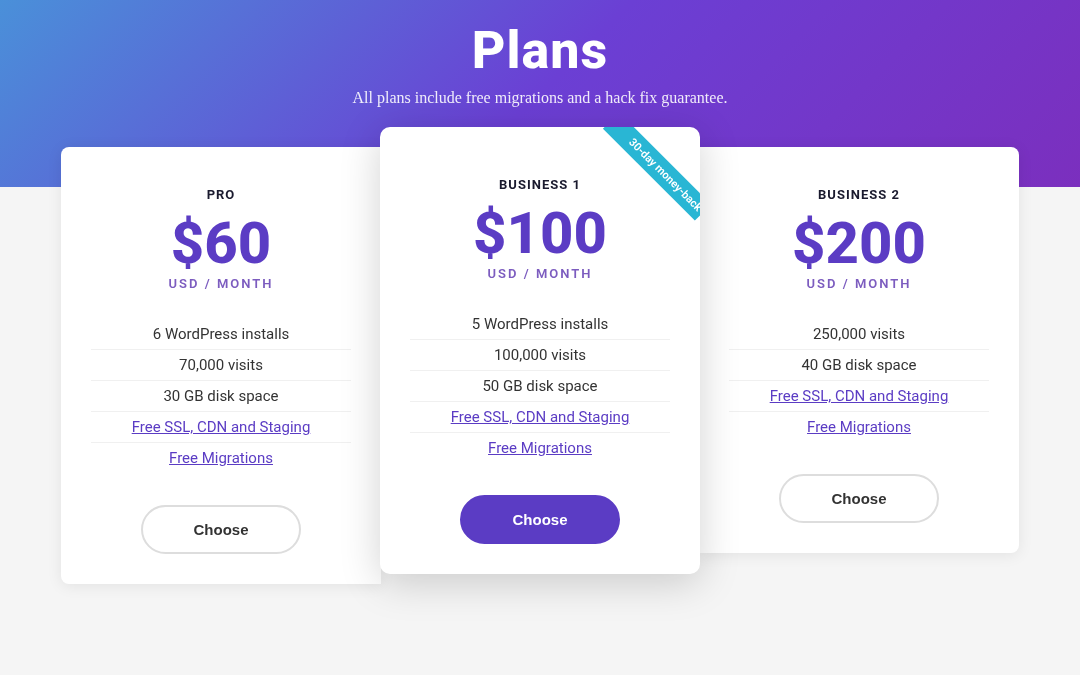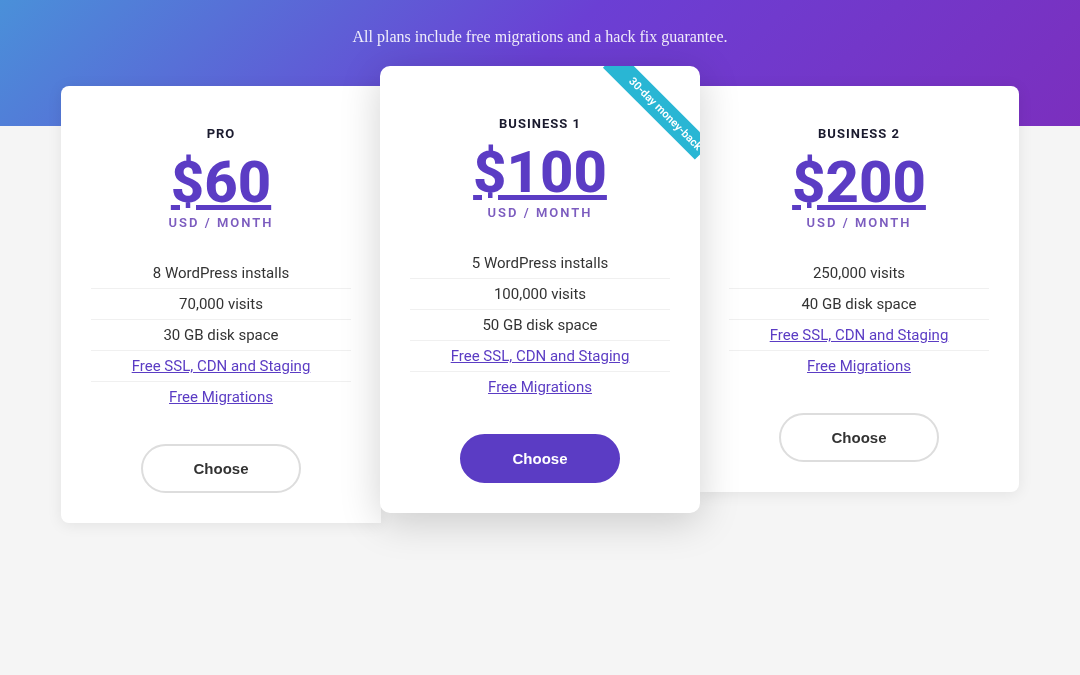--- a/index.html
+++ b/index.html
@@ -105,21 +105,20 @@
       text-transform: uppercase;
       margin-bottom: 12px;
     }
 
     .price {
       font-size: 58px;
       font-weight: 800;
       color: #5b3cc4;
       line-height: 1;
       margin-bottom: 4px;
-      text-decoration: underline;
     }
 
     .price-period {
       font-size: 13px;
       font-weight: 600;
       color: #7c5cbf;
       letter-spacing: 2px;
       margin-bottom: 28px;
     }
 
@@ -165,31 +164,32 @@
     .choose-btn.filled {
       background: #5b3cc4;
       color: white;
       border: 2px solid #5b3cc4;
     }
   </style>
 </head>
 <body>
 
 <div class="header">
+  <h1>Plans</h1>
   <p>All plans include free migrations and a hack fix guarantee.</p>
 </div>
 
 <div class="cards-container">
 <div class="card  left">
       
       <div class="plan-name">PRO</div>
       <div class="price">$60</div>
       <div class="price-period">USD / MONTH</div>
       <ul class="features">
-        <li class="">8 WordPress installs</li>
+        <li class="">6 WordPress installs</li>
         <li class="">70,000 visits</li>
         <li class="">30 GB disk space</li>
         <li class="highlight">Free SSL, CDN and Staging</li>
         <li class="highlight">Free Migrations</li>
       </ul>
       <button class="choose-btn outline">Choose</button>
     </div>
     <div class="card featured ">
       
         <div class="ribbon">

